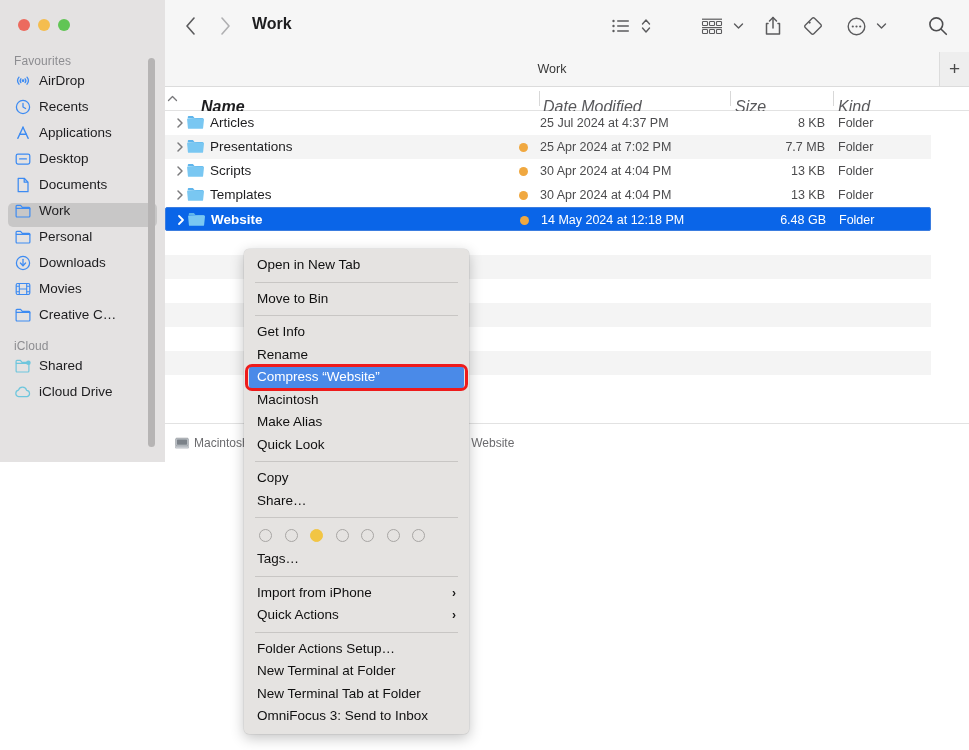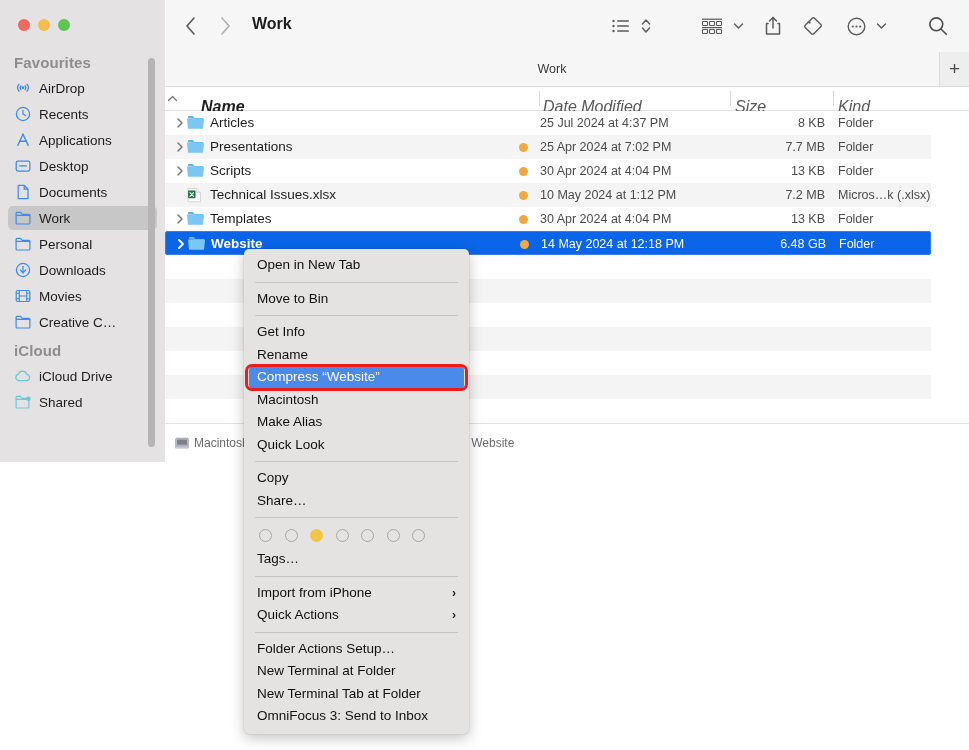--- a/index.html
+++ b/index.html
@@ -47,29 +47,29 @@
   .tl-max    { background: #61c555; }
 
   #sidebar-scroll {
     position: absolute;
     left: 0; top: 48px;
     width: 165px;
     height: 414px;
     overflow: hidden;
   }
   .side-header {
-    font-size: 15px;
+    font-size: 12px;
     color: #8d8d91;
-    font-weight: 700;
+    font-weight: 400;
     padding: 6px 0 5px 14px;
     letter-spacing: 0.1px;
   }
   .side-item {
     display: flex;
-    align-items: center;
+    align-items: flex-start;
     height: 24px;
     margin: 0 8px 2px 8px;
     padding-left: 6px;
     border-radius: 5px;
     font-size: 13.5px;
     color: #1d1d1f;
     box-sizing: border-box;
   }
   .side-item.selected {
     background: #c8c7c7;
@@ -506,35 +506,35 @@
             <svg width="16" height="14" viewBox="0 0 16 14">
               <path d="M1.1 4.3 L1.1 12.1 A0.9 0.9 0 0 0 2 13 L14 13 A0.9 0.9 0 0 0 14.9 12.1 L14.9 5.2 A0.9 0.9 0 0 0 14 4.3 Z" stroke="#3d8bf2" stroke-width="1.2" fill="none"></path>
               <path d="M1.1 4.3 L1.1 2.2 A0.8 0.8 0 0 1 1.9 1.4 L5.6 1.4 L7.3 3.4 L14 3.4 A0.9 0.9 0 0 1 14.9 4.3 L14.9 5.2" stroke="#3d8bf2" stroke-width="1.2" fill="none" stroke-linejoin="round"></path>
             </svg>
           </span>
           <span class="side-label">Creative C…</span>
         </div>
         <div class="side-header">iCloud</div>
         <div class="side-item">
           <span class="side-icon">
-            <svg width="18" height="13" viewBox="0 0 18 13">
-              <path d="M4.6 10.6 A3.3 3.3 0 0 1 4.5 4.1 A4.2 4.2 0 0 1 12.6 4.3 A3.2 3.2 0 0 1 13.1 10.6 Z" stroke="#6ec6dd" stroke-width="1.2" fill="none" stroke-linejoin="round"></path>
-            </svg>
-          </span>
-          <span class="side-label">iCloud Drive</span>
-        </div>
-        <div class="side-item">
-          <span class="side-icon">
             <svg width="16" height="14" viewBox="0 0 16 14">
               <path d="M1.1 4.3 L1.1 12.1 A0.9 0.9 0 0 0 2 13 L13 13 A0.9 0.9 0 0 0 13.9 12.1 L13.9 5.2 A0.9 0.9 0 0 0 13 4.3 Z" stroke="#6ec6dd" stroke-width="1.2" fill="none"></path>
               <path d="M1.1 4.3 L1.1 2.2 A0.8 0.8 0 0 1 1.9 1.4 L5.4 1.4 L7 3.4 L13 3.4 A0.9 0.9 0 0 1 13.9 4.3" stroke="#6ec6dd" stroke-width="1.2" fill="none" stroke-linejoin="round"></path>
               <circle cx="13.4" cy="3.7" r="2.3" fill="#6ec6dd"></circle>
             </svg>
           </span>
           <span class="side-label">Shared</span>
+        </div>
+        <div class="side-item">
+          <span class="side-icon">
+            <svg width="18" height="13" viewBox="0 0 18 13">
+              <path d="M4.6 10.6 A3.3 3.3 0 0 1 4.5 4.1 A4.2 4.2 0 0 1 12.6 4.3 A3.2 3.2 0 0 1 13.1 10.6 Z" stroke="#6ec6dd" stroke-width="1.2" fill="none" stroke-linejoin="round"></path>
+            </svg>
+          </span>
+          <span class="side-label">iCloud Drive</span>
         </div>
       </div>
     <div id="sidebar-bar"></div>
   </div>
 
   <div id="toolbar">
     <div id="nav-back">
       <svg width="11" height="18" viewBox="0 0 11 18">
           <path d="M9 1 L2 9 L9 17" stroke="#5b5b5d" stroke-width="1.6" fill="none" stroke-linecap="round" stroke-linejoin="round"></path>
         </svg>
@@ -677,33 +677,20 @@
         </div>
         <div class="f-icon"><svg width="17" height="15" viewBox="0 0 17 15">
             <path d="M0.8 3.2 L0.8 1.9 A0.9 0.9 0 0 1 1.7 1 L5.9 1 L7.5 2.9 L15.3 2.9 A0.9 0.9 0 0 1 16.2 3.8 L16.2 4.6 Z" fill="#5fb5ec"></path>
             <path d="M0.8 3.6 L16.2 3.6 A0.9 0.9 0 0 1 17 4.5 L16.1 12.9 A1 1 0 0 1 15.1 13.8 L1.9 13.8 A1 1 0 0 1 0.9 12.9 L0.1 4.5 A0.9 0.9 0 0 1 0.8 3.6 Z" fill="#79c7f2"></path>
           </svg></div>
         <div class="f-name">Scripts</div>
         <div class="f-dot"></div>
         <div class="f-date">30 Apr 2024 at 4:04 PM</div>
         <div class="f-size">13 KB</div>
         <div class="f-kind">Folder</div>
-      </div>
-      <div class="frow alt">
-        <div class="f-icon"><svg width="15" height="16" viewBox="0 0 15 16">
-            <path d="M1 1.2 L9.3 1.2 L13.4 5.3 L13.4 14.8 L1 14.8 Z" fill="#ffffff" stroke="#c9c9c9" stroke-width="0.8"></path>
-            <path d="M9.3 1.2 L9.3 5.3 L13.4 5.3" fill="#eeeeee" stroke="#c9c9c9" stroke-width="0.8"></path>
-            <rect x="1.1" y="3.6" width="7.4" height="7.6" rx="0.6" fill="#1d7243"></rect>
-            <path d="M3 5.6 L6.6 9.3 M6.6 5.6 L3 9.3" stroke="#ffffff" stroke-width="1.1" stroke-linecap="round"></path>
-          </svg></div>
-        <div class="f-name">Technical Issues.xlsx</div>
-        <div class="f-dot"></div>
-        <div class="f-date">10 May 2024 at 1:12 PM</div>
-        <div class="f-size">7.2 MB</div>
-        <div class="f-kind">Micros…k (.xlsx)</div>
       </div>
       <div class="frow">
         <div class="f-chev">
           <svg width="8" height="12" viewBox="0 0 8 12">
             <path d="M2 2 L6 6 L2 10" stroke="#7a7a7c" stroke-width="1.5" fill="none" stroke-linecap="round" stroke-linejoin="round"></path>
           </svg>
         </div>
         <div class="f-icon"><svg width="17" height="15" viewBox="0 0 17 15">
             <path d="M0.8 3.2 L0.8 1.9 A0.9 0.9 0 0 1 1.7 1 L5.9 1 L7.5 2.9 L15.3 2.9 A0.9 0.9 0 0 1 16.2 3.8 L16.2 4.6 Z" fill="#5fb5ec"></path>
             <path d="M0.8 3.6 L16.2 3.6 A0.9 0.9 0 0 1 17 4.5 L16.1 12.9 A1 1 0 0 1 15.1 13.8 L1.9 13.8 A1 1 0 0 1 0.9 12.9 L0.1 4.5 A0.9 0.9 0 0 1 0.8 3.6 Z" fill="#79c7f2"></path>

